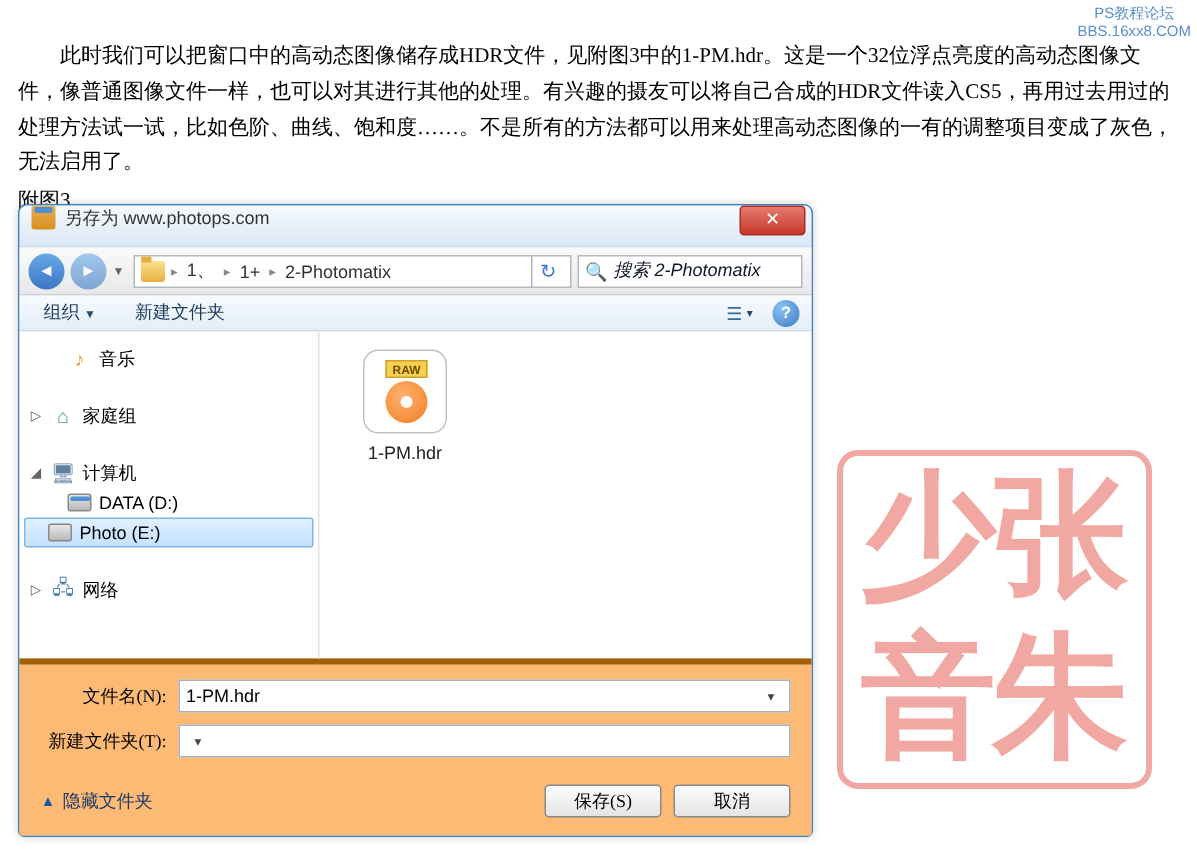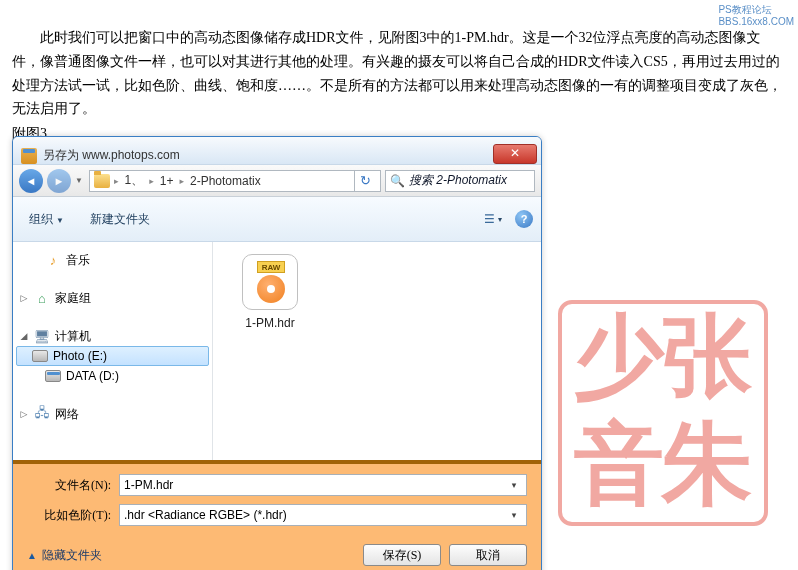--- a/index.html
+++ b/index.html
@@ -1,45 +1,45 @@
 <!DOCTYPE html>
 <html><head>
   <meta charset="utf-8">
   <style>
     * { margin: 0; padding: 0; box-sizing: border-box; }
     body { font-family: "Microsoft YaHei", SimSun, Tahoma, sans-serif; font-size: 12px; background: #fff; width: 798px; height: 570px; position: relative; }
     
-    .page-header { position: absolute; top: 4px; right: 4px; text-align: left; font-size: 10px; color: #5a8fc7; line-height: 1.2; }
+    .page-header { position: absolute; top: 4px; right: 4px; text-align: center; font-size: 10px; color: #5a8fc7; line-height: 1.2; }
     
     .desc-text { padding: 26px 12px 4px 12px; font-size: 14px; line-height: 1.7; font-family: SimSun, serif; text-indent: 2em; }
     .fig-label { padding: 0 12px 6px 12px; font-size: 14px; font-family: SimSun, serif; }
     
     .dialog { position: absolute; left: 12px; top: 136px; width: 530px; background: #f0f0f0; border: 1px solid #3a7ec4; border-radius: 6px 6px 4px 4px; box-shadow: 0 0 6px rgba(0,0,0,0.2); }
     
-    .titlebar { height: 28px; background: linear-gradient(to bottom, #f7fafd, #d9e7f5); border-radius: 5px 5px 0 0; display: flex; align-items: flex-end; padding: 0 4px 0 8px; border-bottom: 1px solid #c8d8e8; }
+    .titlebar { height: 28px; background: linear-gradient(to bottom, #f7fafd, #d9e7f5); border-radius: 5px 5px 0 0; display: flex; align-items: flex-start; padding: 0 4px 0 8px; border-bottom: 1px solid #c8d8e8; }
     .titlebar-icon { width: 16px; height: 16px; margin-right: 6px; display: inline-block; background: linear-gradient(to bottom, #e8b050, #d89020); border-radius: 2px; position: relative; }
     .titlebar-icon::before { content: ""; position: absolute; top: 1px; left: 2px; width: 12px; height: 4px; background: #5090d0; border-radius: 1px; }
     .titlebar-text { flex: 1; font-size: 12px; color: #333; }
     .close-btn { width: 44px; height: 20px; background: linear-gradient(to bottom, #e77a6f, #c8372a); border: 1px solid #a03028; border-radius: 3px; color: #fff; text-align: center; line-height: 16px; font-size: 12px; cursor: pointer; }
     
     .navbar { height: 32px; background: linear-gradient(to bottom, #fafafa, #e8e8e8); border-bottom: 1px solid #c8d0d8; display: flex; align-items: center; padding: 0 6px; gap: 4px; }
     .nav-arrow { width: 24px; height: 24px; border-radius: 50%; background: linear-gradient(to bottom, #68a8e8, #3a78c4); display: flex; align-items: center; justify-content: center; color: #fff; font-size: 11px; }
     .nav-arrow.fwd { opacity: 0.6; }
     .nav-dd { width: 10px; font-size: 8px; color: #666; }
     .breadcrumb { flex: 1; height: 22px; background: #fff; border: 1px solid #b0b8c0; display: flex; align-items: center; padding: 0 4px; gap: 2px; }
     .bc-folder-icon { width: 16px; height: 14px; background: linear-gradient(to bottom, #fce08f, #e8b040); border-radius: 2px; position: relative; margin-right: 2px; }
     .bc-folder-icon::before { content: ""; position: absolute; top: -3px; left: 0; width: 7px; height: 4px; background: #e8b040; border-radius: 1px 1px 0 0; }
     .bc-seg { padding: 0 4px; color: #333; }
     .bc-arrow { color: #888; font-size: 9px; }
     .bc-refresh { width: 22px; height: 22px; border-left: 1px solid #b0b8c0; display: flex; align-items: center; justify-content: center; color: #3a78c4; font-size: 13px; }
     .searchbox { width: 150px; height: 22px; background: #fff; border: 1px solid #b0b8c0; display: flex; align-items: center; padding: 0 4px; }
     .search-icon { color: #5a7a9a; font-size: 12px; margin-right: 4px; }
     .search-ph { color: #0f172a; font-style: italic; }
     
-    .toolbar { height: 45px; background: linear-gradient(to bottom, #f7fbff, #e3eef8); border-bottom: 1px solid #c8d8e8; display: flex; align-items: center; padding: 0 8px; gap: 10px; }
+    .toolbar { height: 24px; background: linear-gradient(to bottom, #f7fbff, #e3eef8); border-bottom: 1px solid #c8d8e8; display: flex; align-items: center; padding: 0 8px; gap: 10px; }
     .tb-btn { color: #1a3a5a; padding: 3px 8px; }
     .tb-dd { font-size: 8px; margin-left: 3px; color: #2a4a6a; }
     .tb-spacer { flex: 1; }
     .tb-icon-btn { width: 24px; height: 20px; display: flex; align-items: center; justify-content: center; color: #3a6a9a; font-size: 12px; }
     .help-icon { width: 18px; height: 18px; border-radius: 50%; background: radial-gradient(circle at 35% 30%, #8dc5f5, #3a78c4); color: #fff; display: flex; align-items: center; justify-content: center; font-size: 11px; font-weight: bold; }
     
     .body-area { display: flex; height: 218px; background: #fff; }
     .sidebar { width: 200px; border-right: 1px solid #e0e4e8; overflow-y: auto; padding: 6px 0; }
     .sb-cat { padding: 2px 0; }
     .sb-row { display: flex; align-items: center; padding: 2px 6px 2px 18px; height: 20px; gap: 5px; }
@@ -143,27 +143,27 @@
           <span class="sb-icon ic-home">⌂</span>
           <span>家庭组</span>
         </div>
       </div>
       <div class="sb-cat" style="margin-top:14px">
         <div class="sb-row">
           <span class="sb-exp">◢</span>
           <span class="sb-icon ic-pc">🖥</span>
           <span>计算机</span>
         </div>
+        <div class="sb-row sb-child">
+          <span class="ic-disk data"></span>
+          <span>DATA (D:)</span>
+        </div>
         <div class="sb-row sb-child sel">
           <span class="ic-disk"></span>
           <span>Photo (E:)</span>
-        </div>
-        <div class="sb-row sb-child">
-          <span class="ic-disk data"></span>
-          <span>DATA (D:)</span>
         </div>
       </div>
       <div class="sb-cat" style="margin-top:14px">
         <div class="sb-row">
           <span class="sb-exp">▷</span>
           <span class="sb-icon ic-net">🖧</span>
           <span>网络</span>
         </div>
       </div>
     </div>
@@ -181,23 +181,22 @@
 
   <div class="bottom-panel">
     <div class="form-row">
       <div class="form-label">文件名(N):</div>
       <div class="form-field">
         <span style="flex:1">1-PM.hdr</span>
         <span class="dd-arrow">▾</span>
       </div>
     </div>
     <div class="form-row">
-      <div class="form-label">比如色阶(T):</div>
+      <div class="form-label">新建文件夹(T):</div>
       <div class="form-field">
-        <span style="flex:1">.hdr &lt;Radiance RGBE&gt;  (*.hdr)</span>
         <span class="dd-arrow">▾</span>
       </div>
     </div>
     <div class="action-row">
       <div class="hide-folders">
         <span class="chev">▲</span>
         <span>隐藏文件夹</span>
       </div>
       <div class="ar-spacer"></div>
       <div class="btn">保存(S)</div>

